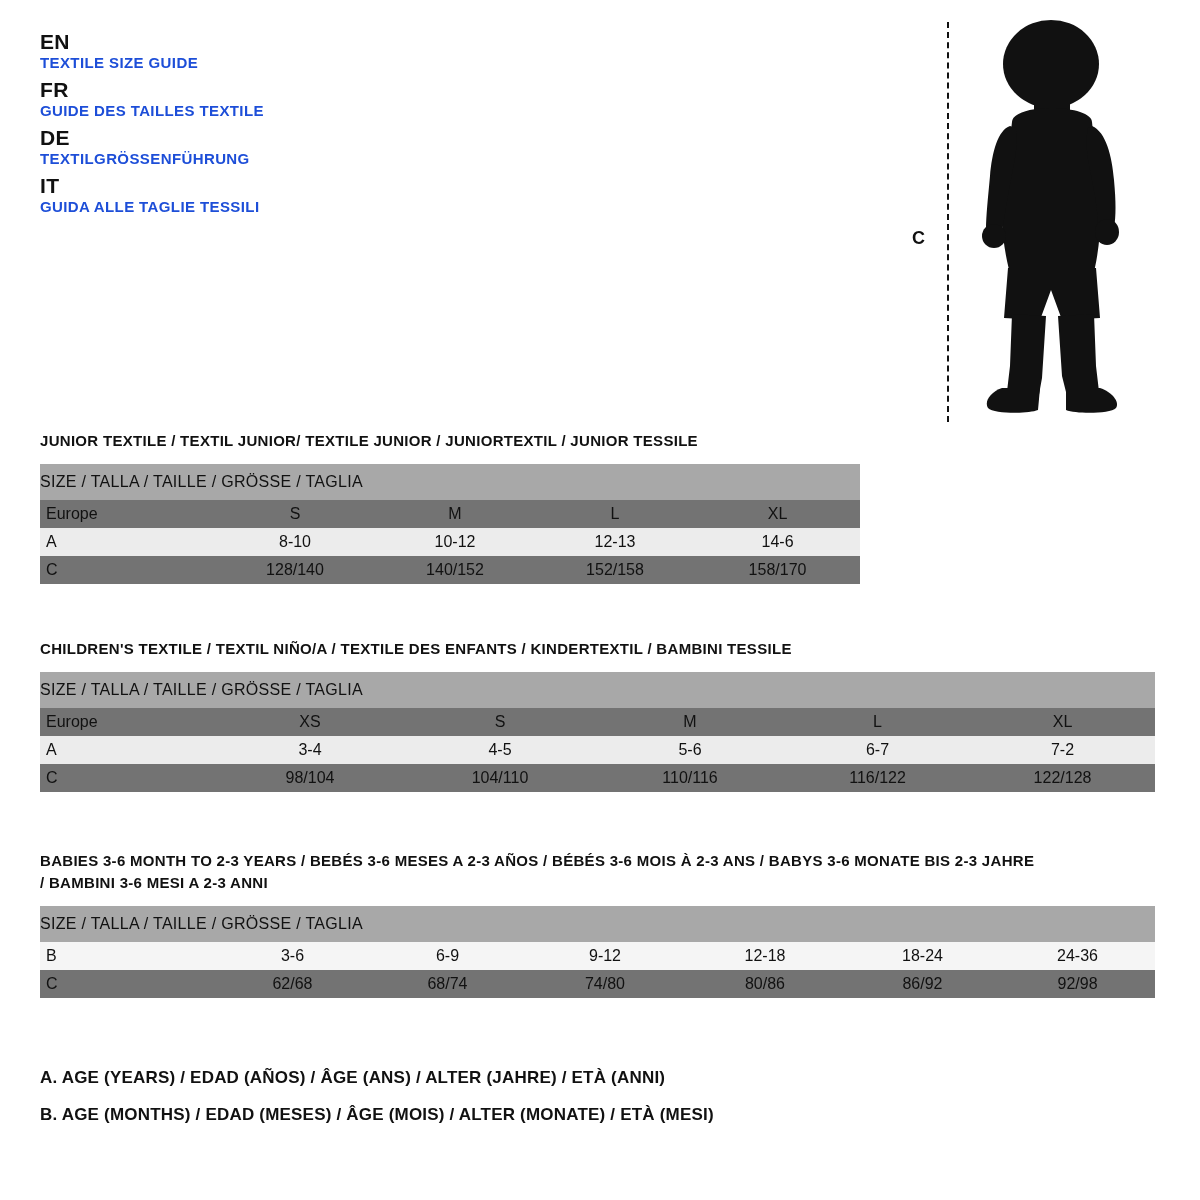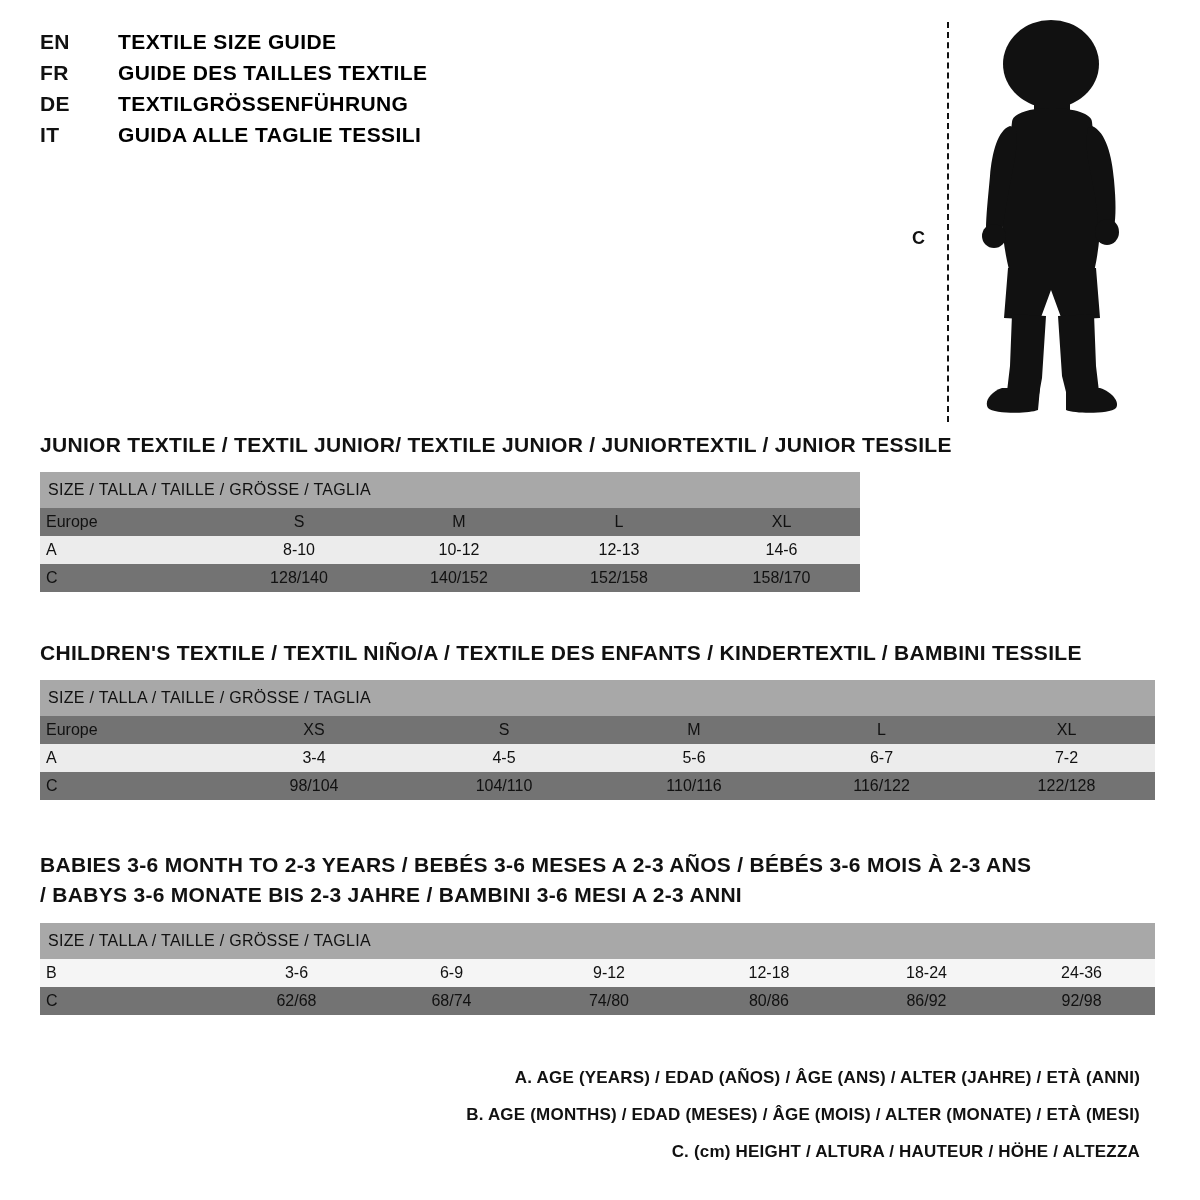--- a/index.html
+++ b/index.html
@@ -20,34 +20,35 @@
   .header {
     position: absolute;
     top: 30px;
     left: 40px;
     width: 760px;
   }
   .lang-row {
     display: flex;
     align-items: baseline;
     margin-bottom: 7px;
+    flex-direction: column;
   }
   .lang-code {
     width: 78px;
     font-size: 21px;
     font-weight: 700;
     letter-spacing: 0.3px;
     color: #111;
   }
   .lang-title {
-    font-size: 21px;
+    font-size: 15px;
     font-weight: 700;
     letter-spacing: 0.4px;
     text-transform: uppercase;
-    color: #000000;
+    color: #1d4ed8;
   }
 
   
   .figure-wrap {
     position: absolute;
     top: 10px;
     left: 890px;
     width: 260px;
     height: 410px;
   }
@@ -72,36 +73,36 @@
     left: 60px;
     top: 8px;
   }
 
   
   .section {
     position: absolute;
     left: 40px;
   }
   .section-title {
-    font-size: 21px;
+    font-size: 15px;
     font-weight: 700;
     letter-spacing: 0.3px;
     color: #111;
     margin-bottom: 12px;
     line-height: 1.45;
   }
   table.size-table {
     border-collapse: collapse;
     table-layout: fixed;
   }
   table.size-table th,
   table.size-table td {
     font-size: 16px;
     color: #111;
-    padding: 5px 0 5px 8px;
+    padding: 5px 0 5px 0;
     font-weight: 400;
   }
   .band-row th {
     background: #a8a8a8;
     text-align: left;
     font-weight: 700;
     font-size: 15.5px;
     letter-spacing: 0.3px;
     padding-left: 6px;
     height: 26px;
@@ -124,21 +125,20 @@
     left: 40px;
     top: 1068px;
     width: 1100px;
   }
   .footnote {
     font-size: 17px;
     font-weight: 700;
     letter-spacing: 0.2px;
     color: #111;
     margin-bottom: 17px;
-    text-align: right;
   }
 </style>
 </head>
 <body>
 
 <div class="header">
   <div class="lang-row">
     <div class="lang-code">EN</div>
     <div class="lang-title">TEXTILE SIZE GUIDE</div>
   </div>
@@ -323,14 +323,13 @@
       <td class="cell">86/92</td>
       <td class="cell">92/98</td>
     </tr>
   </tbody>
     </table>
 </div>
 
 <div class="footnotes">
   <div class="footnote">A. AGE (YEARS) / EDAD (AÑOS) / ÂGE (ANS) / ALTER (JAHRE) / ETÀ (ANNI)</div>
   <div class="footnote">B. AGE (MONTHS) / EDAD (MESES) / ÂGE (MOIS) / ALTER (MONATE) / ETÀ (MESI)</div>
-  <div class="footnote">C. (cm) HEIGHT / ALTURA / HAUTEUR / HÖHE / ALTEZZA</div>
 </div>
 
 </body></html>

